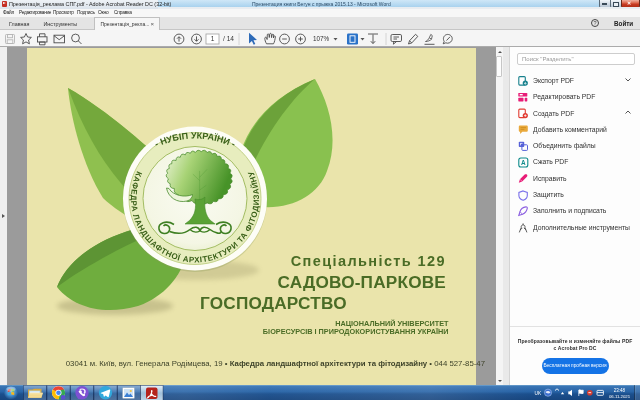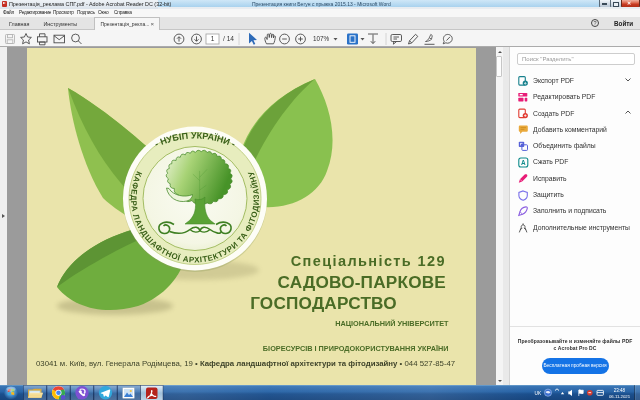--- a/index.html
+++ b/index.html
@@ -176,24 +176,24 @@
       <path d="M189 176.5 C 197 171.5 205 175.5 204 181 C 203 186.5 195 187 193.5 182 C 192.5 178 197 175.5 199.5 178"></path>
       <path d="M142.5 183.5 C 151 186.5 158 185.5 163 181.5 C 167 178.2 172 178.2 173 183 C 174 178.2 179 178.2 183 181.5 C 188 185.5 195 186.5 193.5 183.5"></path>
       <path d="M163 181.5 C 166 184.5 170 184.5 173 183 C 176 184.5 180 184.5 183 181.5" stroke-width="1.2"></path>
     </g>
   </g>
 
 </svg>
 
 <div class="abs" style="left:200px;top:253px;width:246px;text-align:right;font-size:14.5px;font-weight:bold;color:#4a6c26;letter-spacing:1.4px;">Спеціальність 129</div>
 <div class="abs" style="left:200px;top:272px;width:246px;text-align:right;font-size:17.2px;font-weight:bold;color:#4a6c26;letter-spacing:0.2px;">САДОВО-ПАРКОВЕ</div>
-<div class="abs" style="left:200px;top:292.5px;width:247px;text-align:center;font-size:17.2px;font-weight:bold;color:#4a6c26;letter-spacing:0.2px;">ГОСПОДАРСТВО</div>
+<div class="abs" style="left:200px;top:292.5px;width:247px;text-align:left;font-size:17.2px;font-weight:bold;color:#4a6c26;letter-spacing:0.2px;">ГОСПОДАРСТВО</div>
 <div class="abs" style="left:250px;top:318.8px;width:198.5px;text-align:right;font-size:7.3px;font-weight:bold;color:#4a6c26;">НАЦІОНАЛЬНИЙ УНІВЕРСИТЕТ</div>
-<div class="abs" style="left:250px;top:344px;width:198.5px;text-align:right;font-size:7.3px;font-weight:bold;color:#4a6c26;white-space:nowrap;direction:rtl;">БІОРЕСУРСІВ І ПРИРОДОКОРИСТУВАННЯ УКРАЇНИ</div>
-<div class="abs" style="left:36px;top:358.5px;width:449px;text-align:left;font-size:7.8px;color:#3d4229;">03041 м. Київ, вул. Генерала Родімцева, 19 • <b>Кафедра ландшафтної архітектури та фітодизайну</b> • 044 527-85-47</div>
+<div class="abs" style="left:250px;top:327px;width:198.5px;text-align:right;font-size:7.3px;font-weight:bold;color:#4a6c26;white-space:nowrap;direction:rtl;">БІОРЕСУРСІВ І ПРИРОДОКОРИСТУВАННЯ УКРАЇНИ</div>
+<div class="abs" style="left:36px;top:358.5px;width:449px;text-align:right;font-size:7.8px;color:#3d4229;">03041 м. Київ, вул. Генерала Родімцева, 19 • <b>Кафедра ландшафтної архітектури та фітодизайну</b> • 044 527-85-47</div>
 
 <div class="abs" style="left:495.5px;top:47px;width:7px;height:337.5px;background:#f4f4f4;"></div>
 <div class="abs" style="left:497.5px;top:50.5px;width:0;height:0;border-bottom:2.5px solid #505050;border-left:2.2px solid transparent;border-right:2.2px solid transparent;"></div>
 <div class="abs" style="left:496.3px;top:55.5px;width:5.4px;height:21px;background:#fdfdfd;border:0.8px solid #c6c6c6;border-radius:1px;box-sizing:border-box;"></div>
 <div class="abs" style="left:497.5px;top:379.5px;width:0;height:0;border-top:2.5px solid #505050;border-left:2.2px solid transparent;border-right:2.2px solid transparent;"></div>
 
 <div class="abs" style="left:502.5px;top:47px;width:7.5px;height:337.5px;background:#e9e9e9;border-right:1px solid #d4d4d4;box-sizing:border-box;"></div>
 <div class="abs" style="left:510px;top:47px;width:130px;height:337.5px;background:#fdfdfd;"></div>
 <div class="abs" style="left:516.5px;top:53px;width:118px;height:12px;background:#fff;border:1px solid #cdcdcd;border-radius:2px;box-sizing:border-box;"></div>
 <div class="abs" style="left:522px;top:56px;font-size:6px;color:#9a9a9a;">Поиск "Разделить"</div>

